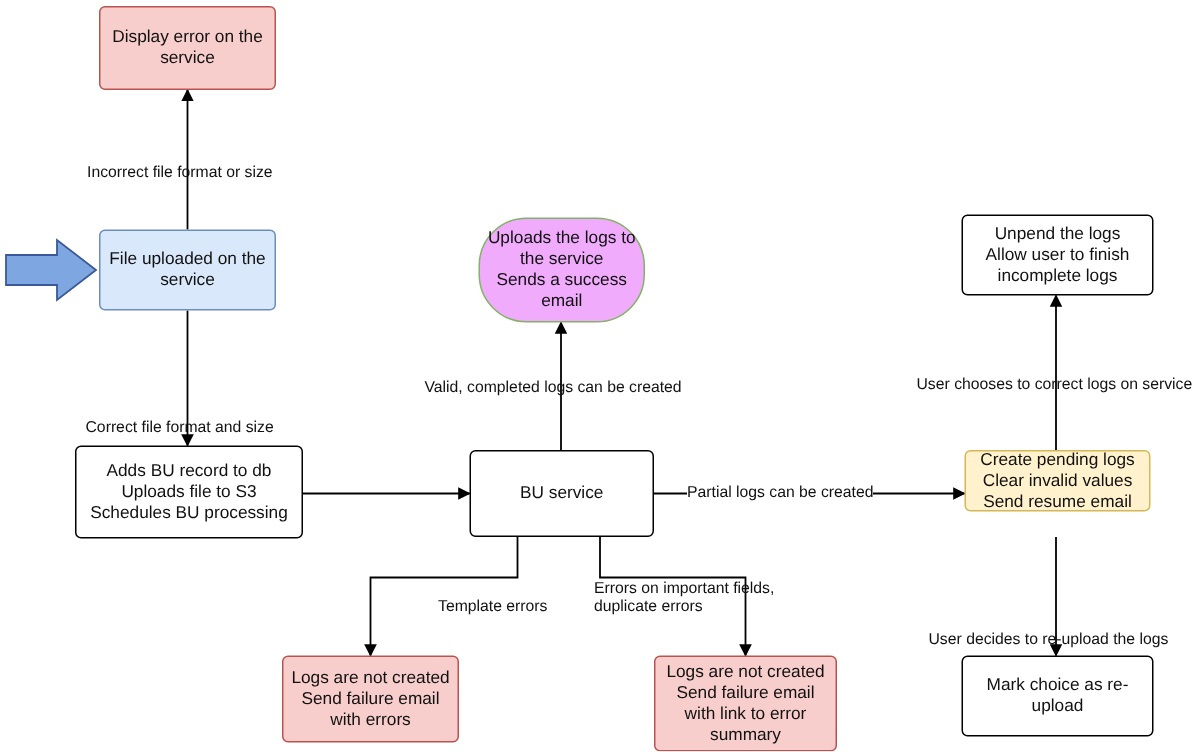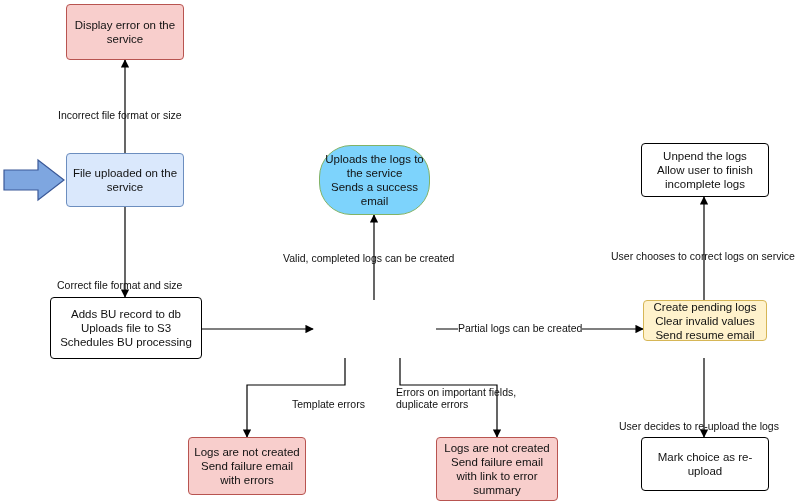--- a/index.html
+++ b/index.html
@@ -86,22 +86,23 @@
   <div class="node" style="left:66px; top:4px; width:118px; height:56px; background:#f8cecc; border-color:#b85450;">Display error on the
 service</div>
 
   <div class="node" style="left:66px; top:153px; width:118px; height:54px; background:#dae8fc; border-color:#6c8ebf;">File uploaded on the
 service</div>
 
   <div class="node" style="left:50px; top:297px; width:152px; height:62px; background:#ffffff; border-color:#000000;">Adds BU record to db
 Uploads file to S3
 Schedules BU processing</div>
 
+  <div class="node" style="left:313px; top:300px; width:123px; height:58px; background:#ffffff; border-color:#000000;">BU service</div>
 
-  <div class="node" style="left:319px; top:145px; width:111px; height:70px; background:#7dd3fc; border-color:#82b366;border-radius:32px;">Uploads the logs to
+  <div class="node" style="left:319px; top:145px; width:111px; height:70px; background:#f0abfc; border-color:#82b366;border-radius:32px;">Uploads the logs to
 the service
 Sends a success
 email</div>
 
   <div class="node" style="left:188px; top:437px; width:118px; height:58px; background:#f8cecc; border-color:#b85450;">Logs are not created
 Send failure email
 with errors</div>
 
   <div class="node" style="left:436px; top:437px; width:122px; height:64px; background:#f8cecc; border-color:#b85450;">Logs are not created
 Send failure email

